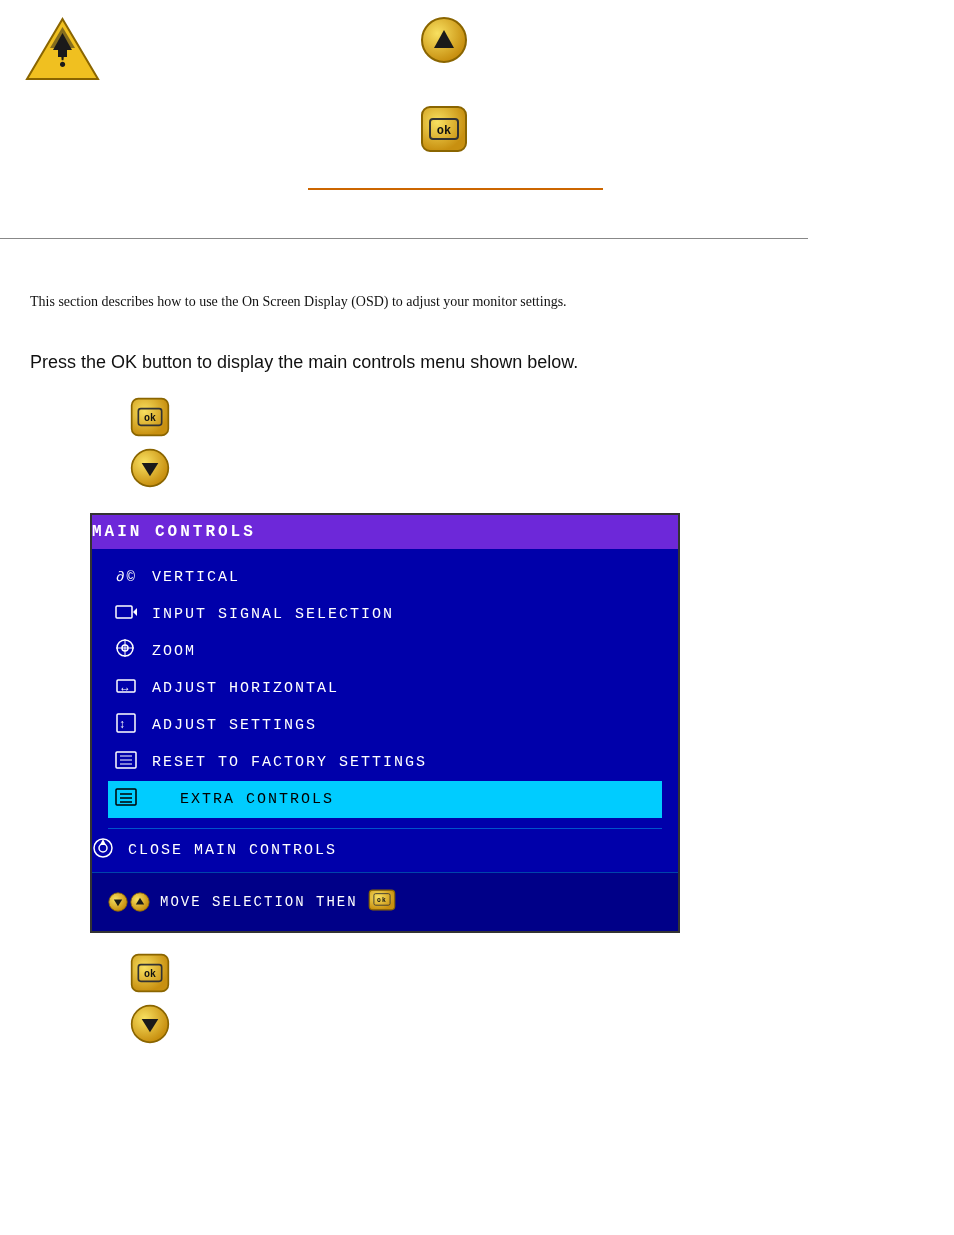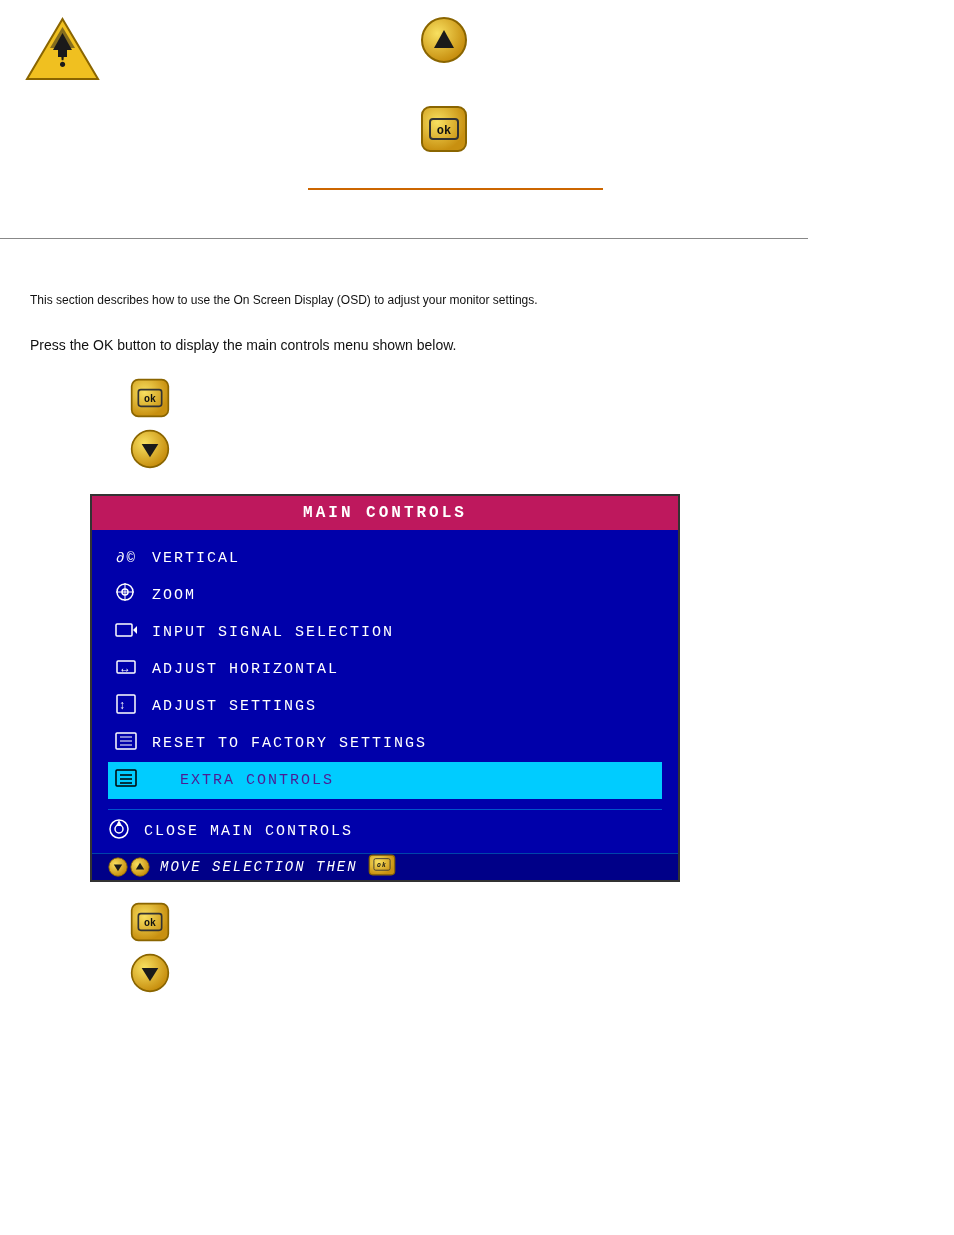--- a/index.html
+++ b/index.html
@@ -22,23 +22,23 @@
 
     
     .osd-menu {
       background: #0000aa;
       width: 590px;
       margin: 20px 0 20px 60px;
       border: 2px solid #333;
     }
 
     .osd-title {
-      background: #be185d;
+      background: #6d28d9;
       color: #ffffff;
-      text-align: center;
+      text-align: left;
       padding: 8px 0;
       font-size: 16px;
       font-family: 'Courier New', monospace;
       letter-spacing: 3px;
       font-weight: bold;
     }
 
     .osd-menu-items {
       padding: 10px 16px;
     }
@@ -50,54 +50,53 @@
       gap: 14px;
       color: #ffffff;
       font-family: 'Courier New', monospace;
       font-size: 15px;
       letter-spacing: 2px;
       cursor: pointer;
     }
 
     .osd-item.highlighted {
       background: #00ccff;
-      color: #4c1d95;
+      color: #000000;
       gap: 42px;
     }
 
     .osd-item-icon {
       font-size: 16px;
       min-width: 24px;
       text-align: center;
     }
 
     .osd-close-row {
       display: flex;
       align-items: center;
-      padding: 8px 16px;
+      padding: 8px 0;
       gap: 14px;
       color: #ffffff;
       font-family: 'Courier New', monospace;
       font-size: 15px;
       letter-spacing: 2px;
       text-align: right;
     }
 
     .osd-bottom {
       background: #000088;
-      padding: 0 16px;
+      padding: 16px 16px;
       display: flex;
       align-items: center;
       gap: 10px;
       color: #ffffff;
       font-family: 'Courier New', monospace;
       font-size: 14px;
       letter-spacing: 2px;
       border-top: 1px solid #0044aa;
-      font-style: italic;
     }
 
     
     .content-wrapper {
       position: relative;
       width: 808px;
     }
 
     .top-area {
       position: relative;
@@ -180,22 +179,22 @@
 
     <div style="position:absolute; left:308px; top:188px; width:295px; height:2px; background:#cc6600;"></div>
 
     <div style="position:absolute; top:238px; left:0; right:0; height:1px; background:#888;"></div>
   </div>
 
   <div class="section-padding">
 
     <div style="height:40px;"></div>
 
-    <p class="text-paragraph" style="font-family:Liberation Sans, sans-serif; font-size:12px; color:#111; line-height:1.7; margin-bottom:24px;">This section describes how to use the On Screen Display (OSD) to adjust your monitor settings.</p>
-    <p class="text-paragraph" style="font-family:Arial,sans-serif; font-size:14px; color:#111; line-height:1.7; margin-bottom:20px;">Press the OK button to display the main controls menu shown below.</p>
+    <p class="text-paragraph" style="font-family:Liberation Serif, serif; font-size:14px; color:#111; line-height:1.7; margin-bottom:33px;">This section describes how to use the On Screen Display (OSD) to adjust your monitor settings.</p>
+    <p class="text-paragraph" style="font-family:Arial,sans-serif; font-size:18px; color:#111; line-height:1.7; margin-bottom:20px;">Press the OK button to display the main controls menu shown below.</p>
 
     <div class="icons-before-menu" style="margin-bottom:6px;">
       <svg width="40" height="40" viewBox="0 0 48 48">
         <rect x="2" y="2" width="44" height="44" rx="8" ry="8" fill="url(#goldGrad3)" stroke="#8a6500" stroke-width="2"></rect>
         <defs>
           <radialGradient id="goldGrad3" cx="35%" cy="35%" r="65%">
             <stop offset="0%" stop-color="#f8e060"></stop>
             <stop offset="100%" stop-color="#c89010"></stop>
           </radialGradient>
         </defs>
@@ -223,42 +222,42 @@
 
       <div class="osd-menu-items">
 
         <div class="osd-item">
           <span class="osd-item-icon">
             <svg width="22" height="22" viewBox="0 0 22 22">
               <text x="1" y="17" font-size="14" fill="#fff" font-family="Courier New">∂©</text>
             </svg>
           </span>
           <span>VERTICAL</span>
+        </div>
+
+        <div class="osd-item">
+          <span class="osd-item-icon">
+            <svg width="22" height="22" viewBox="0 0 22 22">
+              <rect x="1" y="5" width="16" height="12" rx="1" fill="none" stroke="#fff" stroke-width="1.5"></rect>
+              <polygon points="18,11 22,7 22,15" fill="#fff"></polygon>
+            </svg>
+          </span>
+          <span>INPUT  SIGNAL  SELECTION</span>
         </div>
 
         <div class="osd-item">
           <span class="osd-item-icon">
             <svg width="22" height="22" viewBox="0 0 22 22">
               <circle cx="10" cy="10" r="8" fill="none" stroke="#fff" stroke-width="1.5"></circle>
               <circle cx="10" cy="10" r="3" fill="none" stroke="#fff" stroke-width="1.5"></circle>
               <line x1="10" y1="1" x2="10" y2="19" stroke="#fff" stroke-width="1"></line>
               <line x1="1" y1="10" x2="19" y2="10" stroke="#fff" stroke-width="1"></line>
             </svg>
           </span>
           <span>ZOOM</span>
-        </div>
-
-        <div class="osd-item">
-          <span class="osd-item-icon">
-            <svg width="22" height="22" viewBox="0 0 22 22">
-              <rect x="1" y="5" width="16" height="12" rx="1" fill="none" stroke="#fff" stroke-width="1.5"></rect>
-              <polygon points="18,11 22,7 22,15" fill="#fff"></polygon>
-            </svg>
-          </span>
-          <span>INPUT  SIGNAL  SELECTION</span>
         </div>
 
         <div class="osd-item">
           <span class="osd-item-icon">
             <svg width="22" height="22" viewBox="0 0 22 22">
               <rect x="2" y="5" width="18" height="12" rx="1" fill="none" stroke="#fff" stroke-width="1.5"></rect>
               <text x="4" y="16" font-size="12" fill="#fff" font-family="Arial">↔</text>
             </svg>
           </span>
           <span>ADJUST  HORIZONTAL</span>

